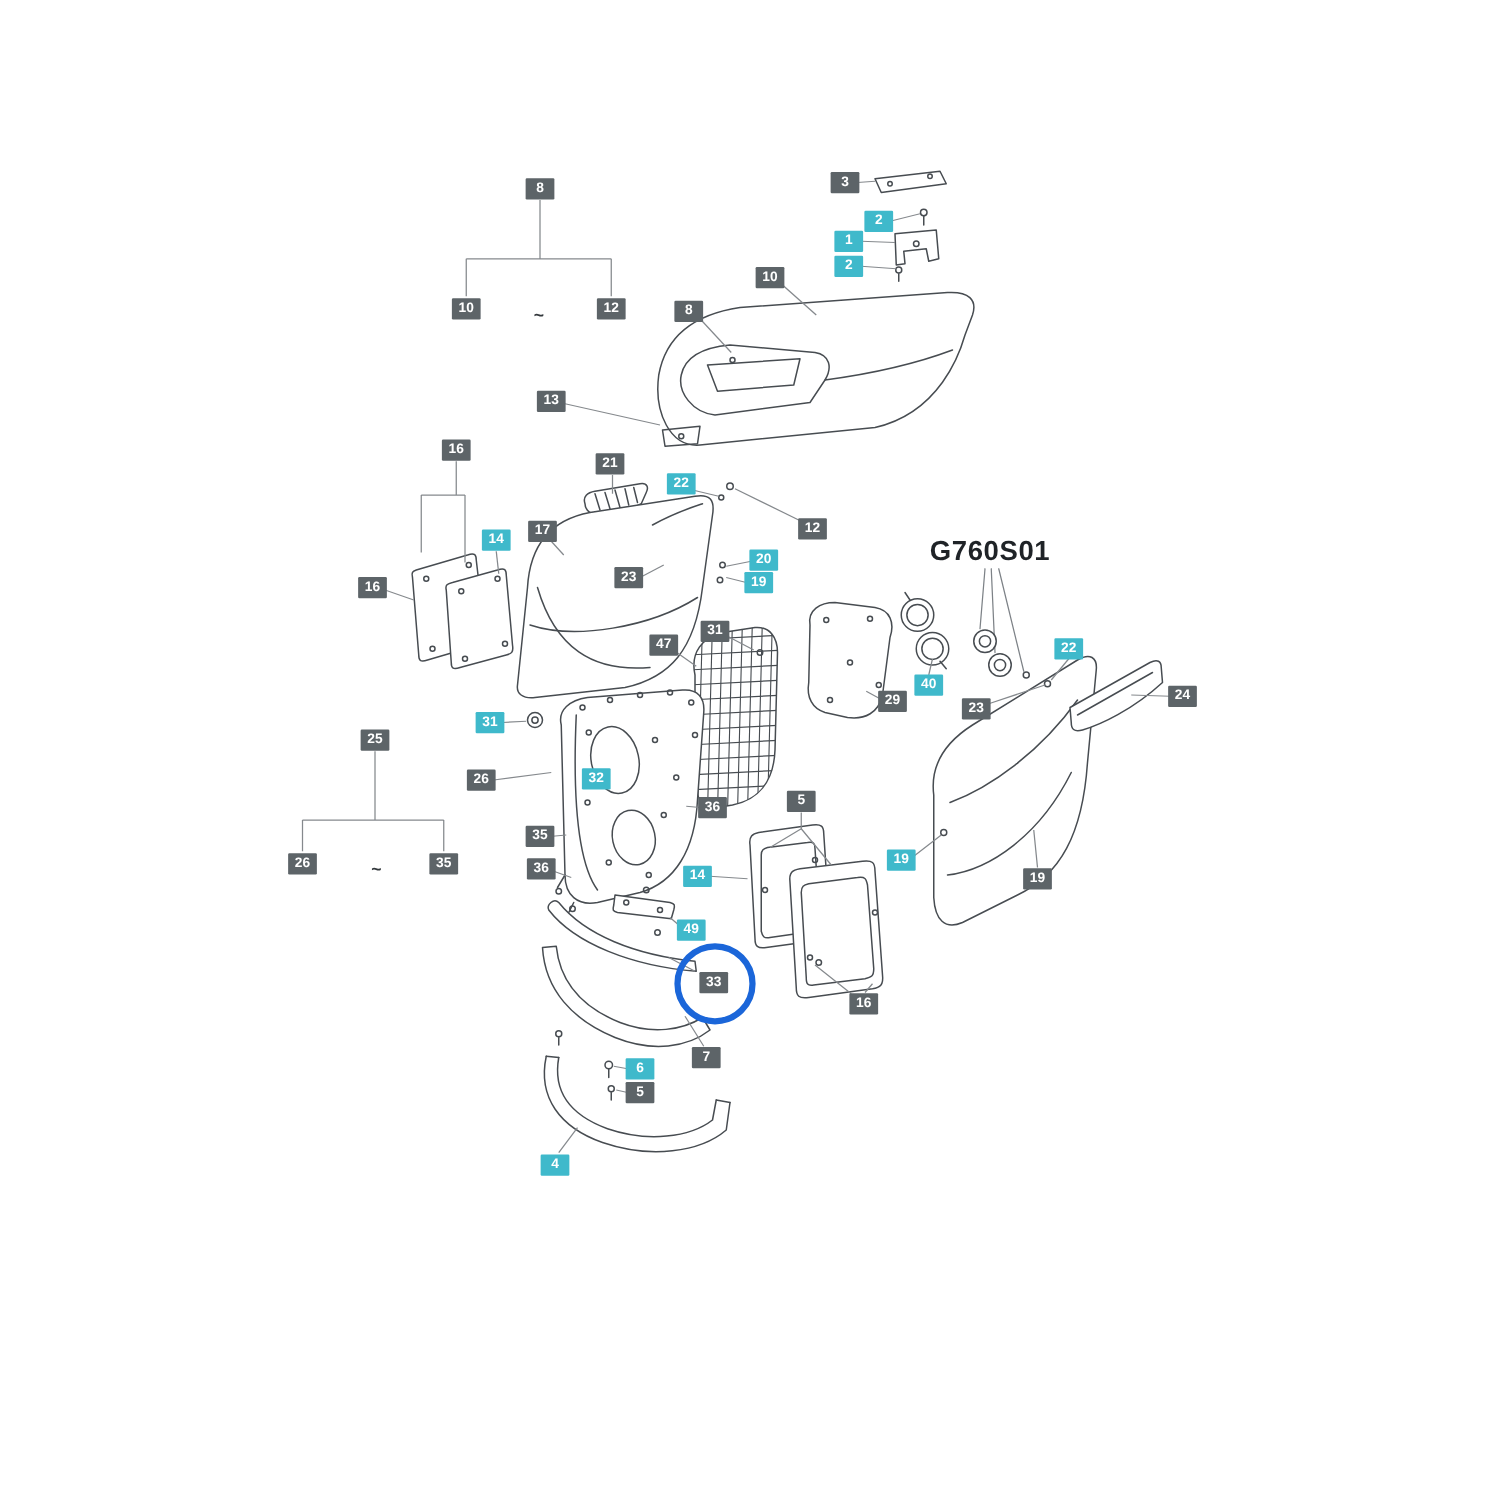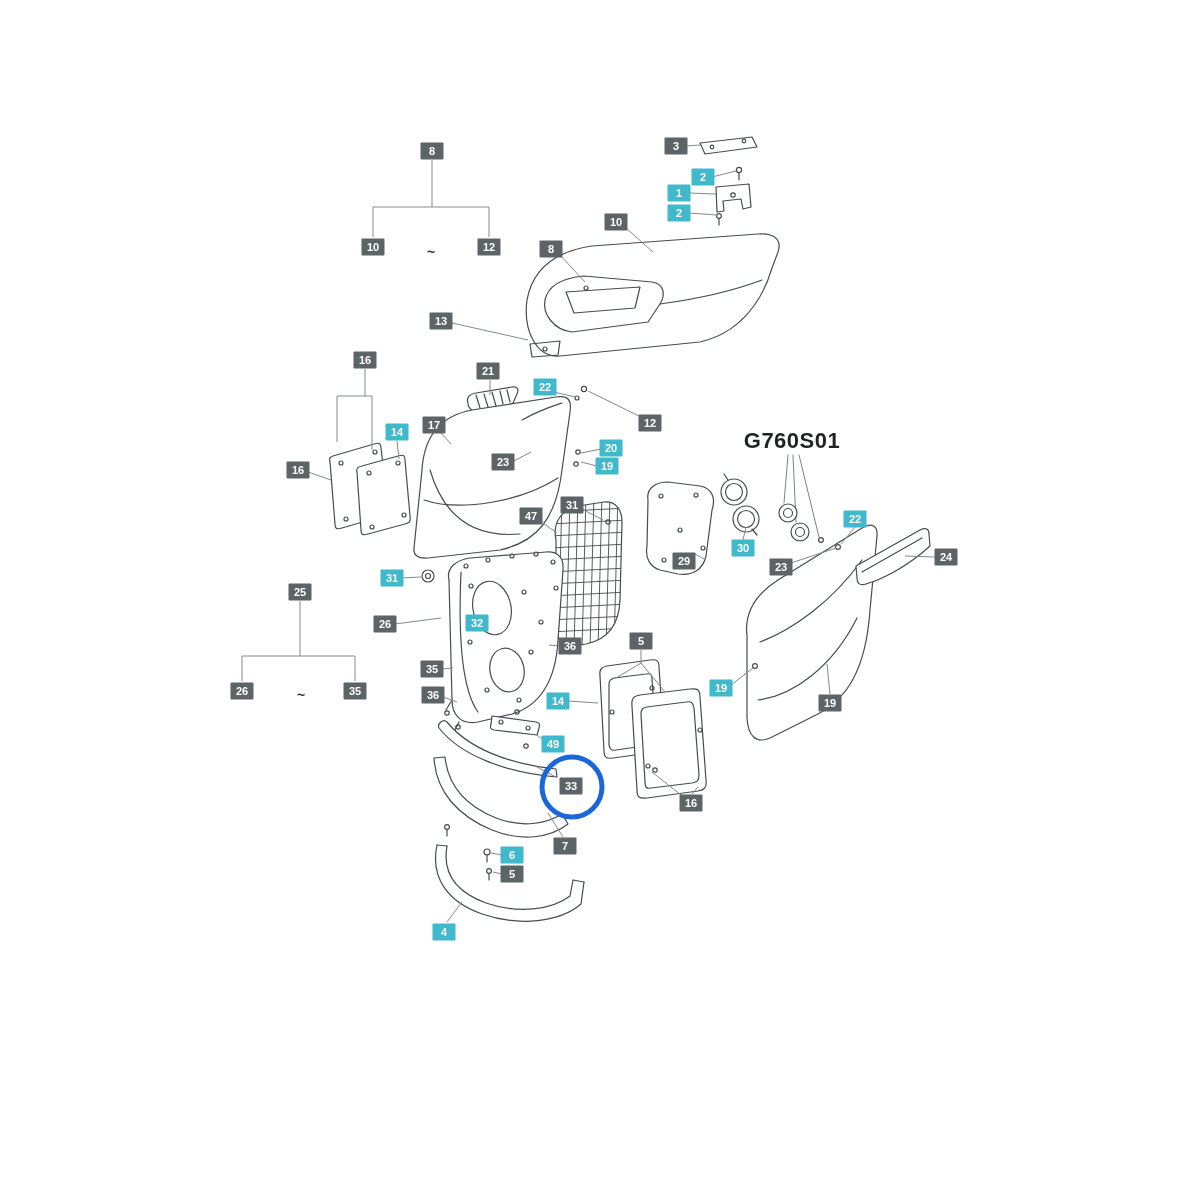--- a/index.html
+++ b/index.html
@@ -296,22 +296,22 @@
   <div class="badge badge-cyan" style="left:397px;top:432px">14</div>
   <div class="badge badge-dark" style="left:434px;top:425px">17</div>
   <div class="badge badge-dark" style="left:650px;top:423px">12</div>
   <div class="badge badge-cyan" style="left:611px;top:448px">20</div>
   <div class="badge badge-cyan" style="left:607px;top:466px">19</div>
   <div class="badge badge-dark" style="left:298px;top:470px">16</div>
   <div class="badge badge-dark" style="left:503px;top:462px">23</div>
   <div class="badge badge-dark" style="left:572px;top:505px">31</div>
   <div class="badge badge-dark" style="left:531px;top:516px">47</div>
   <div class="badge badge-cyan" style="left:855px;top:519px">22</div>
-  <div class="badge badge-cyan" style="left:743px;top:548px">30</div>
-  <div class="badge badge-dark" style="left:684px;top:561px">29</div>
+  <div class="badge badge-cyan" style="left:743px;top:548px">40</div>
+  <div class="badge badge-dark" style="left:714px;top:561px">29</div>
   <div class="badge badge-dark" style="left:781px;top:567px">23</div>
   <div class="badge badge-dark" style="left:946px;top:557px">24</div>
   <div class="badge badge-cyan" style="left:392px;top:578px">31</div>
   <div class="badge badge-dark" style="left:300px;top:592px">25</div>
   <div class="badge badge-dark" style="left:385px;top:624px">26</div>
   <div class="badge badge-cyan" style="left:477px;top:623px">32</div>
   <div class="badge badge-dark" style="left:570px;top:646px">36</div>
   <div class="badge badge-dark" style="left:641px;top:641px">5</div>
   <div class="badge badge-dark" style="left:432px;top:669px">35</div>
   <div class="badge badge-cyan" style="left:721px;top:688px">19</div>

